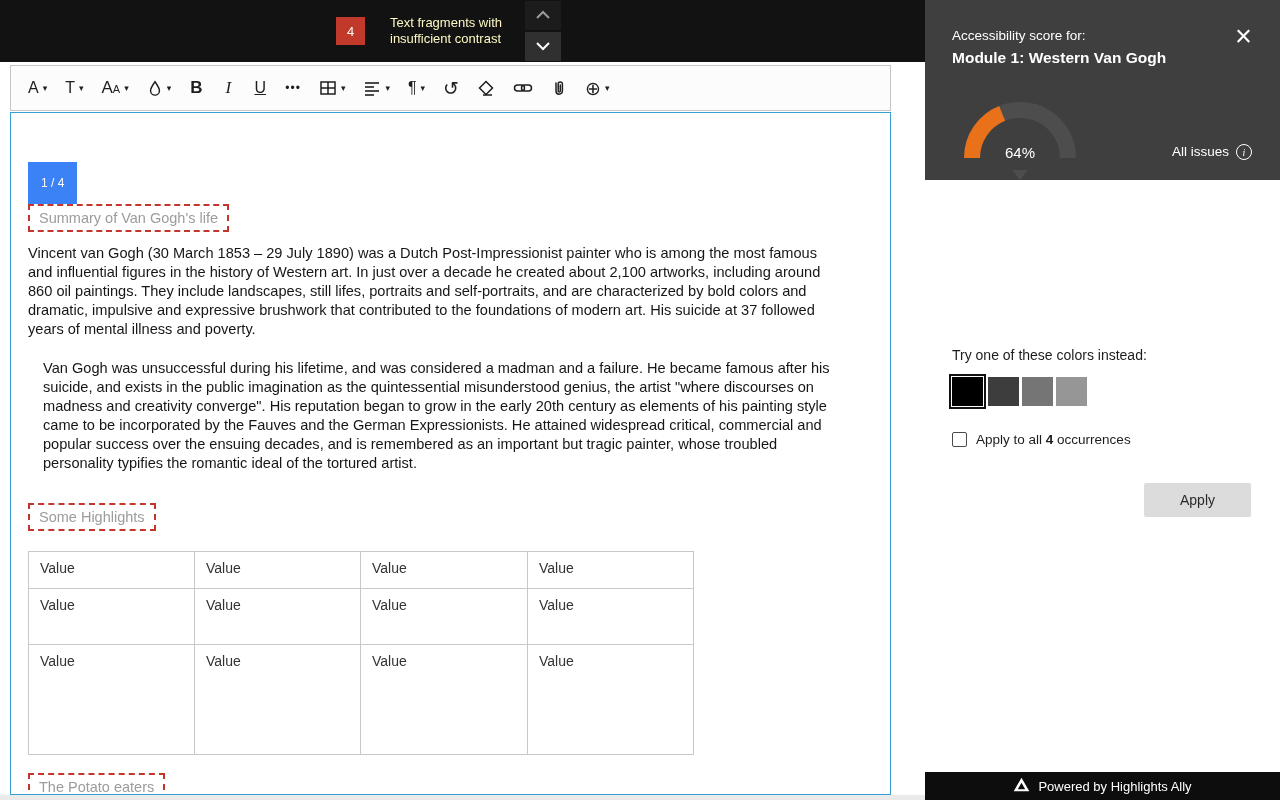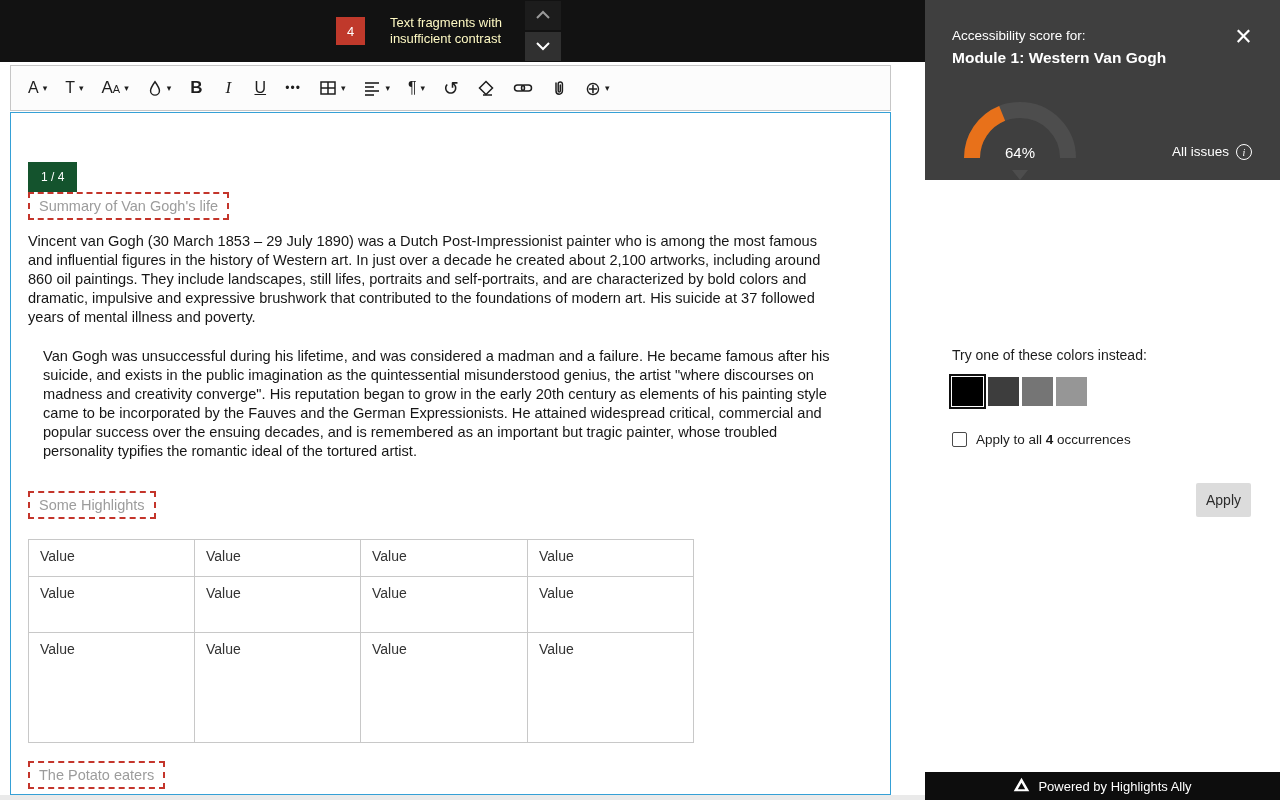--- a/index.html
+++ b/index.html
@@ -50,22 +50,22 @@
   .g-undo { font-size:19px; }
   .g-add { font-size:19px; }
 
   .editor-box {
     position:absolute; left:10px; top:50px; width:881px; height:683px;
     border:1px solid #35a0d6; background:#fff; overflow:hidden;
   }
   .editor-inner { padding:49px 36px 0 17px; }
 
   .flag-badge {
-    display:table; background:#14532d; color:#fff; font-size:12px;
-    padding:8px 13px;
+    display:table; background:#3b82f6; color:#fff; font-size:12px;
+    padding:14px 13px;
   }
   .flag-box {
     display:table; border:2px dashed #c4352b; background:#fff;
     padding:4px 9px; color:#9c9c9c; font-size:14.5px;
   }
   .para {
     width:806px; font-size:14.6px; line-height:19px; color:#161616; margin:12px 0 0 0;
   }
   .para.second { margin-top:20px;margin-left:15px; }
   .flag-box.highlights { margin-top:30px;text-align:center; }
@@ -112,21 +112,21 @@
   .swatches { position:absolute; left:27px; top:377px; display:flex; gap:3px; align-items:center; }
   .swatch { width:31px; height:29px; border:none; padding:0; cursor:pointer; }
   .swatch.selected { outline:2px solid #111; outline-offset:1px; margin-right:2px; }
   .apply-all { position:absolute; left:27px; top:432px; display:flex; align-items:center; gap:9px; }
   .checkbox {
     width:15px; height:15px; border:1px solid #4a4a4a; background:#fff; border-radius:2px; cursor:pointer;
   }
   .apply-all-label { font-size:13.5px; color:#1c1c1c; }
   .apply-btn {
     position:absolute; right:29px; top:483px; background:#dcdcdc; border:none; border-radius:2px;
-    color:#2b2b2b; font-size:14px; padding:9px 10px; cursor:pointer;
+    color:#2b2b2b; font-size:14px; padding:9px 36px; cursor:pointer;
   }
   .panel-footer {
     position:absolute; left:0; bottom:0; width:355px; height:28px; background:#0d0d0d;
     display:flex; align-items:center; justify-content:center; gap:8px;
     color:#fff; font-size:13px; cursor:pointer; border:none;
   }
 </style>
 </head>
 <body>
 

